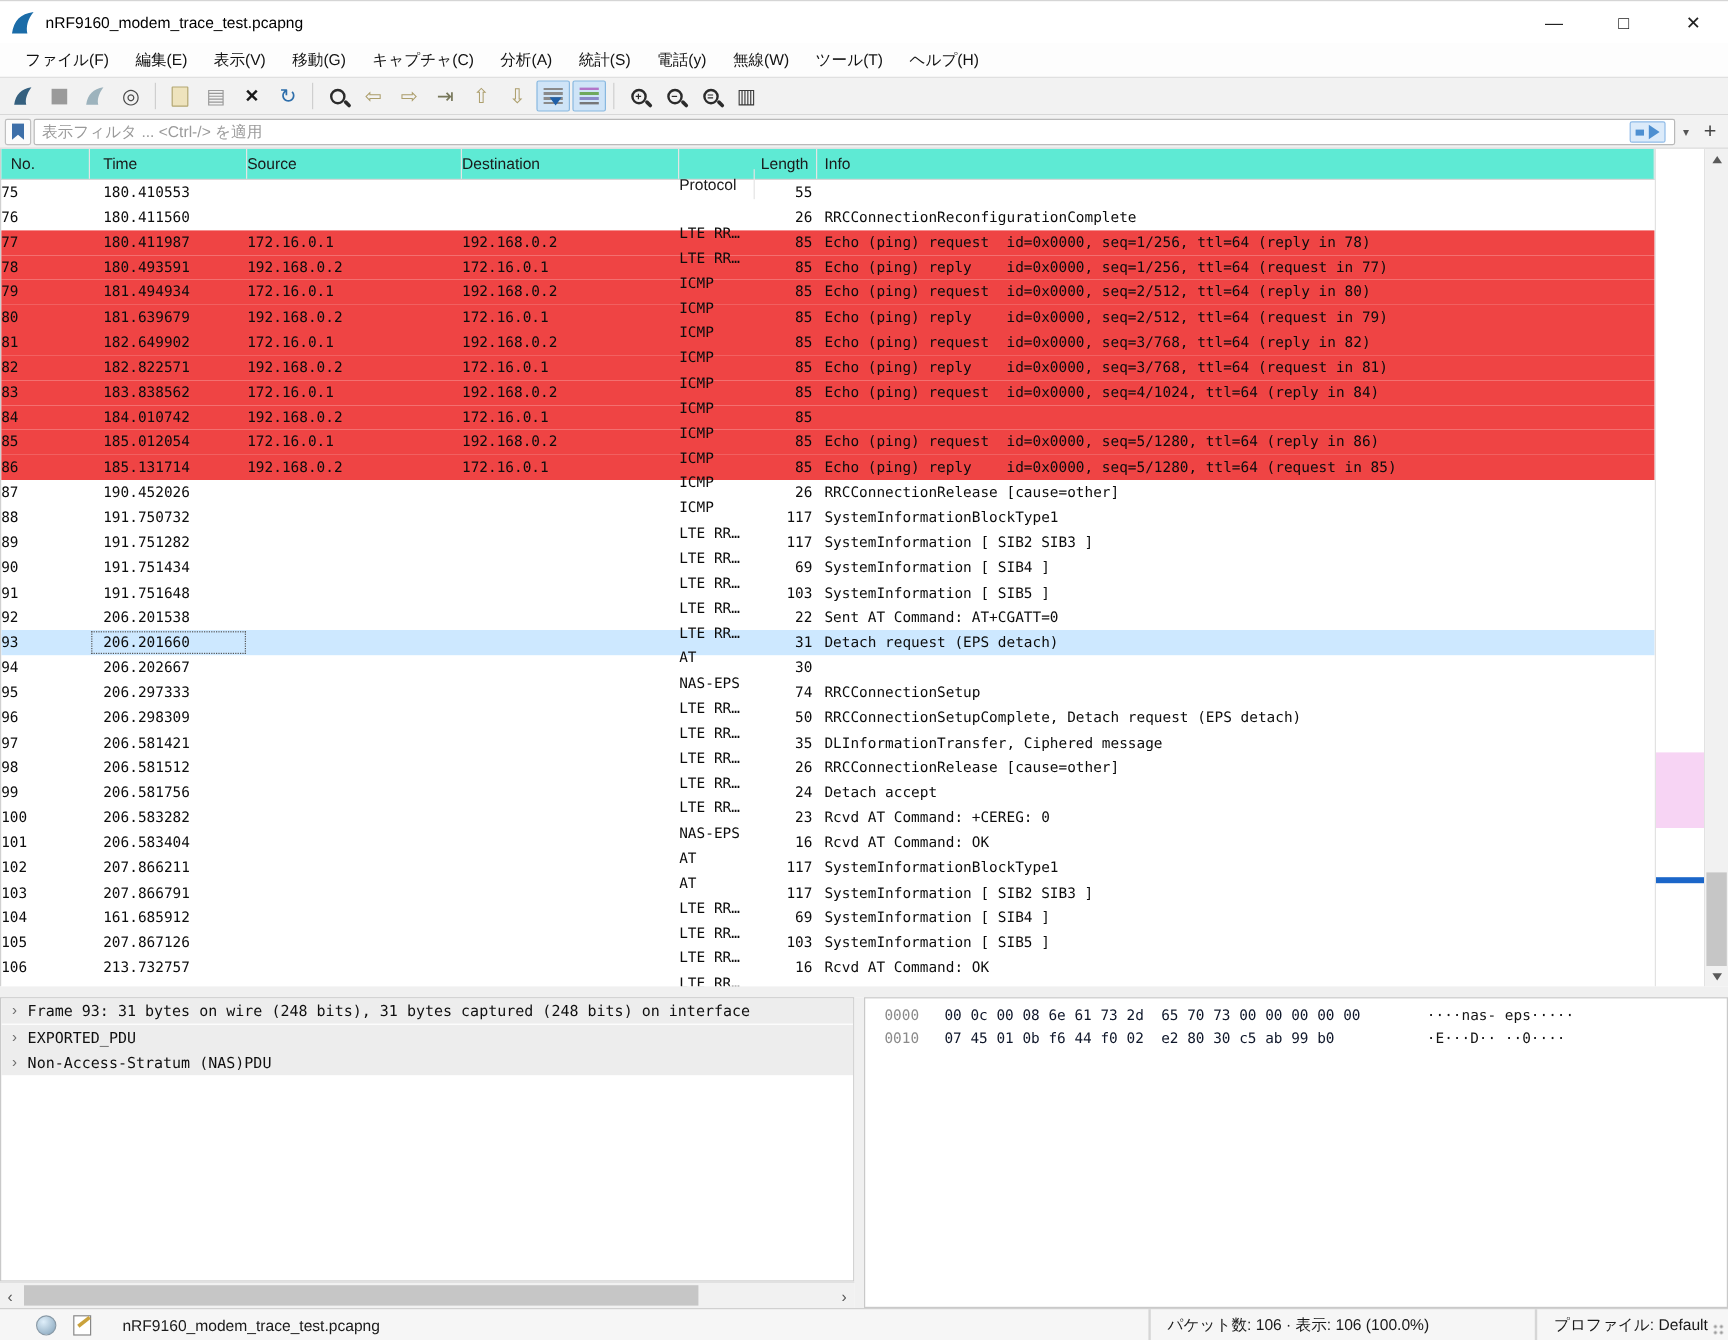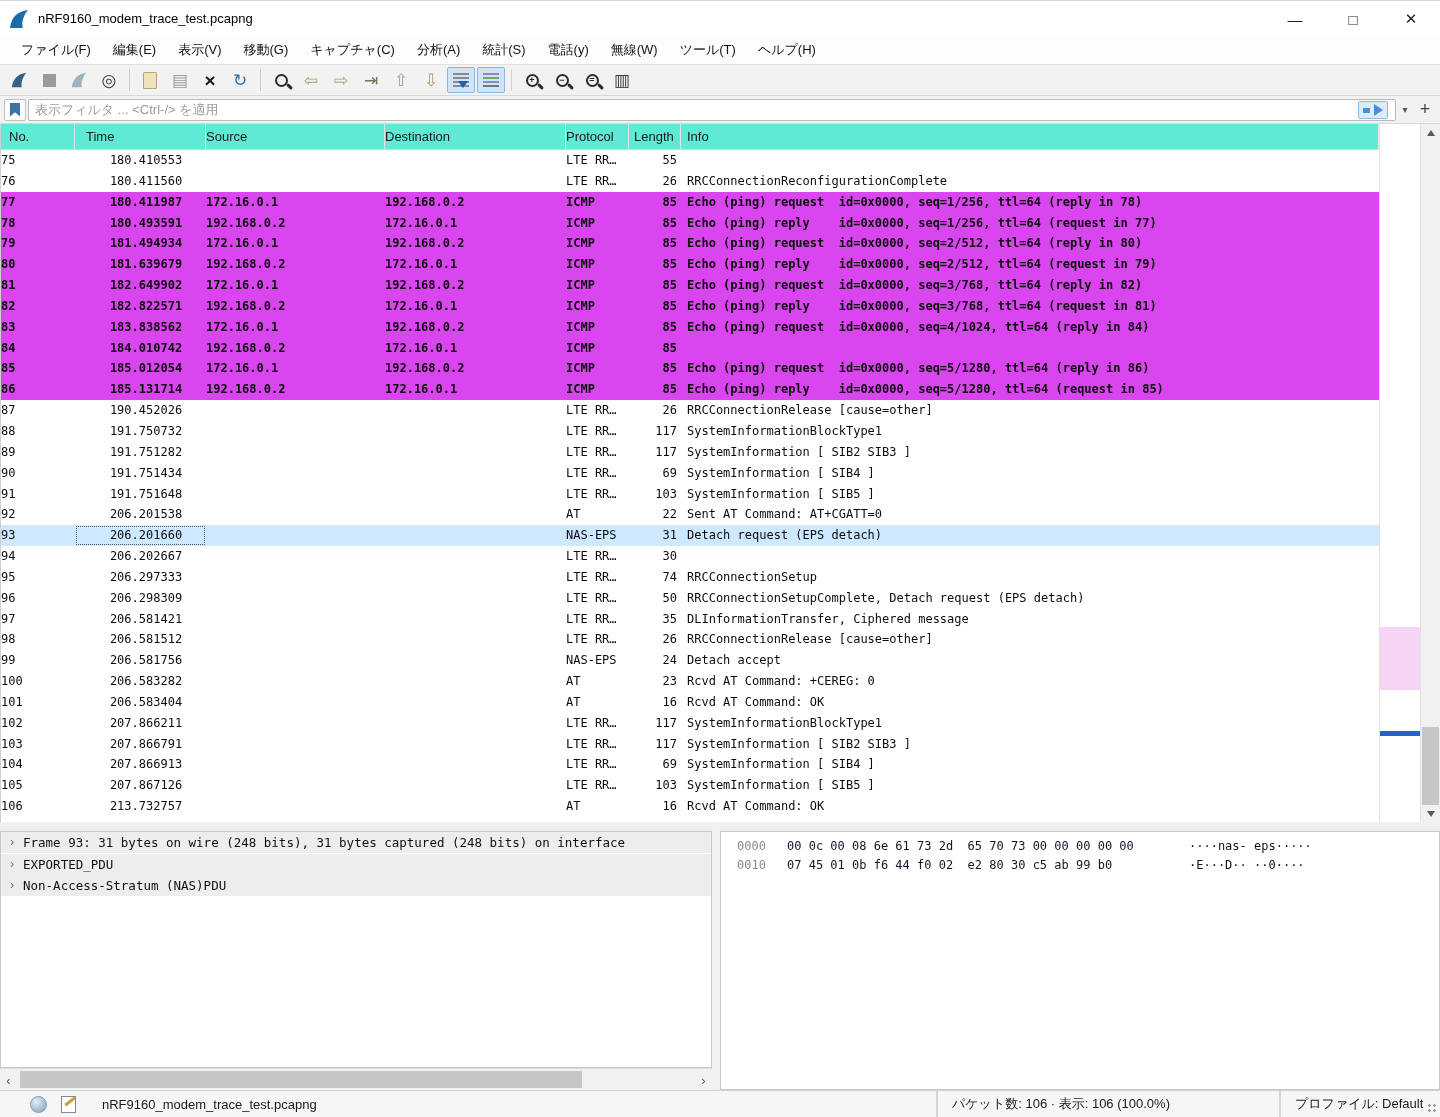--- a/index.html
+++ b/index.html
@@ -66,28 +66,28 @@
 
   
   .plist { position:absolute; left:0; top:124px; width:1379px; height:698px; background:#fff;
            border-left:1px solid #d0d0d0; overflow:hidden;
            font-family:"DejaVu Sans Mono","Liberation Mono",monospace; font-size:12px; }
   .phead { display:flex; height:26px; background:#5eead4; border-bottom:1px solid #d6d6d6;
            font-family:"Liberation Sans",sans-serif; font-size:13px; color:#1a1a1a; align-items:center; }
   .phead .hc { height:100%; display:flex; align-items:center; border-right:1px solid #e4e4e4;
                overflow:hidden; white-space:nowrap; }
   .prow { display:flex; height:20.85px; line-height:20.85px; white-space:pre; color:#0c0c0c; }
-  .prow.icmp { background:#d946ef;font-weight:bold; }
+  .prow.icmp { background:#ef4444; }
   .prow.sel { background:#cde8ff; }
   .prow.sel .c-time { outline:1px dotted #555; outline-offset:-2px; }
   .c-no   { width:74px; text-align:left; padding-right:5px; }
-  .c-time { width:131px; padding-left:11px;text-align:center; }
+  .c-time { width:131px; padding-left:11px; }
   .c-src  { width:179px; }
   .c-dst  { width:181px; }
-  .c-proto{ width:63px; }
+  .c-proto{ width:63px;margin-top:34px; }
   .c-len  { width:52px; text-align:right; padding-right:4px; }
   .c-info { flex:1; padding-left:6px; overflow:hidden; }
   .hc.c-no { text-align:left; padding-left:8px; padding-right:0; }
   .hc.c-len{ text-align:left; padding-left:5px; }
 
   
   .minimap { position:absolute; left:1379px; top:124px; width:42px; height:698px; background:#fff;
              border-left:1px solid #e2e2e2; border-right:1px solid #e2e2e2; }
   .mm-pink { position:absolute; left:0; top:503px; width:100%; height:63px; background:#f7d4f4; }
   .mm-line { position:absolute; left:0; top:607px; width:100%; height:5px; background:#1b66c9; }
@@ -127,21 +127,21 @@
   .statusbar { position:absolute; left:0; top:1090px; width:1440px; height:27px; background:#f6f6f6;
                border-top:1px solid #d0d0d0; display:flex; align-items:center; font-size:13px; color:#1a1a1a; }
   .expert-ball { width:17px; height:17px; border-radius:50%; margin-left:30px;
                  background:radial-gradient(circle at 35% 30%, #dfeffa, #9db8cc 70%, #7e98ab);
                  border:1px solid #8899a6; }
   .pencil-ico { width:15px; height:17px; background:#fff; border:1px solid #888; margin-left:14px; position:relative; }
   .pencil-ico::after { content:""; position:absolute; left:2px; top:3px; width:12px; height:3px;
                  background:#caa23c; transform:rotate(-38deg); }
   .sb-file { margin-left:26px; }
   .sb-sect { height:100%; display:flex; align-items:center; border-left:2px solid #d6d6d6; padding-left:14px; }
-  .sb-packets { position:absolute; left:936px; top:0; height:100%; }
+  .sb-packets { position:absolute; left:957px; top:0; height:100%; }
   .sb-profile { position:absolute; left:1279px; top:0; height:100%; }
   .grip { position:absolute; right:3px; bottom:4px; width:10px; height:10px;
           background:radial-gradient(circle, #9a9a9a 1px, transparent 1.6px) 0 0/5px 5px; }
 </style>
 </head>
 <body>
 
 <div class="titlebar">
   <svg class="app-logo" viewBox="0 0 22 22">
     <path d="M2 20 C3.5 9 9 3.5 20 2 C15 8 13.5 14.5 14.8 20 Z" fill="#1b6ca8"></path>
@@ -284,21 +284,21 @@
       <div class="prow"><div class="c-no">94</div><div class="c-time">206.202667</div><div class="c-src"></div><div class="c-dst"></div><div class="c-proto">LTE RR…</div><div class="c-len">30</div></div>
       <div class="prow"><div class="c-no">95</div><div class="c-time">206.297333</div><div class="c-src"></div><div class="c-dst"></div><div class="c-proto">LTE RR…</div><div class="c-len">74</div><div class="c-info">RRCConnectionSetup</div></div>
       <div class="prow"><div class="c-no">96</div><div class="c-time">206.298309</div><div class="c-src"></div><div class="c-dst"></div><div class="c-proto">LTE RR…</div><div class="c-len">50</div><div class="c-info">RRCConnectionSetupComplete, Detach request (EPS detach)</div></div>
       <div class="prow"><div class="c-no">97</div><div class="c-time">206.581421</div><div class="c-src"></div><div class="c-dst"></div><div class="c-proto">LTE RR…</div><div class="c-len">35</div><div class="c-info">DLInformationTransfer, Ciphered message</div></div>
       <div class="prow"><div class="c-no">98</div><div class="c-time">206.581512</div><div class="c-src"></div><div class="c-dst"></div><div class="c-proto">LTE RR…</div><div class="c-len">26</div><div class="c-info">RRCConnectionRelease [cause=other]</div></div>
       <div class="prow"><div class="c-no">99</div><div class="c-time">206.581756</div><div class="c-src"></div><div class="c-dst"></div><div class="c-proto">NAS-EPS</div><div class="c-len">24</div><div class="c-info">Detach accept</div></div>
       <div class="prow"><div class="c-no">100</div><div class="c-time">206.583282</div><div class="c-src"></div><div class="c-dst"></div><div class="c-proto">AT</div><div class="c-len">23</div><div class="c-info">Rcvd AT Command: +CEREG: 0</div></div>
       <div class="prow"><div class="c-no">101</div><div class="c-time">206.583404</div><div class="c-src"></div><div class="c-dst"></div><div class="c-proto">AT</div><div class="c-len">16</div><div class="c-info">Rcvd AT Command: OK</div></div>
       <div class="prow"><div class="c-no">102</div><div class="c-time">207.866211</div><div class="c-src"></div><div class="c-dst"></div><div class="c-proto">LTE RR…</div><div class="c-len">117</div><div class="c-info">SystemInformationBlockType1</div></div>
       <div class="prow"><div class="c-no">103</div><div class="c-time">207.866791</div><div class="c-src"></div><div class="c-dst"></div><div class="c-proto">LTE RR…</div><div class="c-len">117</div><div class="c-info">SystemInformation [ SIB2 SIB3 ]</div></div>
-      <div class="prow"><div class="c-no">104</div><div class="c-time">207.866913</div><div class="c-src"></div><div class="c-dst"></div><div class="c-proto">LTE RR…</div><div class="c-len">69</div><div class="c-info">SystemInformation [ SIB4 ]</div></div>
+      <div class="prow"><div class="c-no">104</div><div class="c-time">161.685912</div><div class="c-src"></div><div class="c-dst"></div><div class="c-proto">LTE RR…</div><div class="c-len">69</div><div class="c-info">SystemInformation [ SIB4 ]</div></div>
       <div class="prow"><div class="c-no">105</div><div class="c-time">207.867126</div><div class="c-src"></div><div class="c-dst"></div><div class="c-proto">LTE RR…</div><div class="c-len">103</div><div class="c-info">SystemInformation [ SIB5 ]</div></div>
       <div class="prow"><div class="c-no">106</div><div class="c-time">213.732757</div><div class="c-src"></div><div class="c-dst"></div><div class="c-proto">AT</div><div class="c-len">16</div><div class="c-info">Rcvd AT Command: OK</div></div>
     </div>
 </div>
 
 <div class="minimap">
   <div class="mm-pink"></div>
   <div class="mm-line"></div>
 </div>
 <div class="vscroll">

